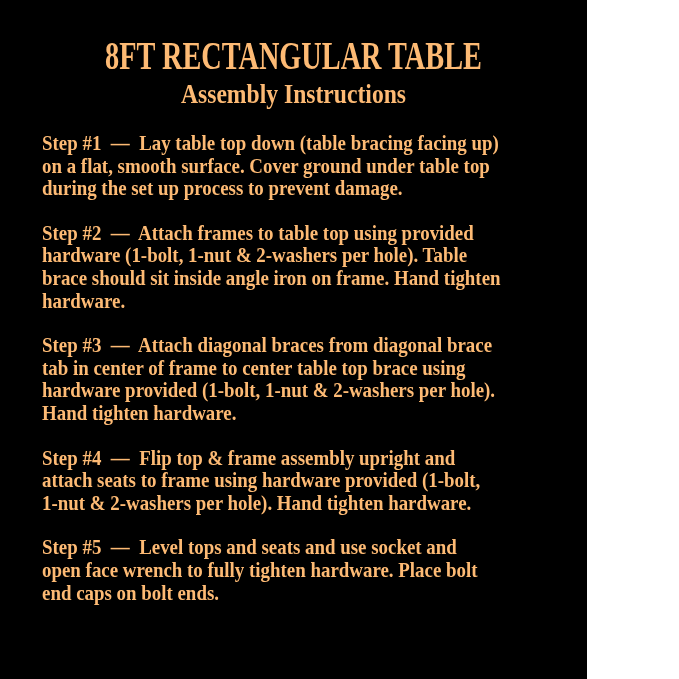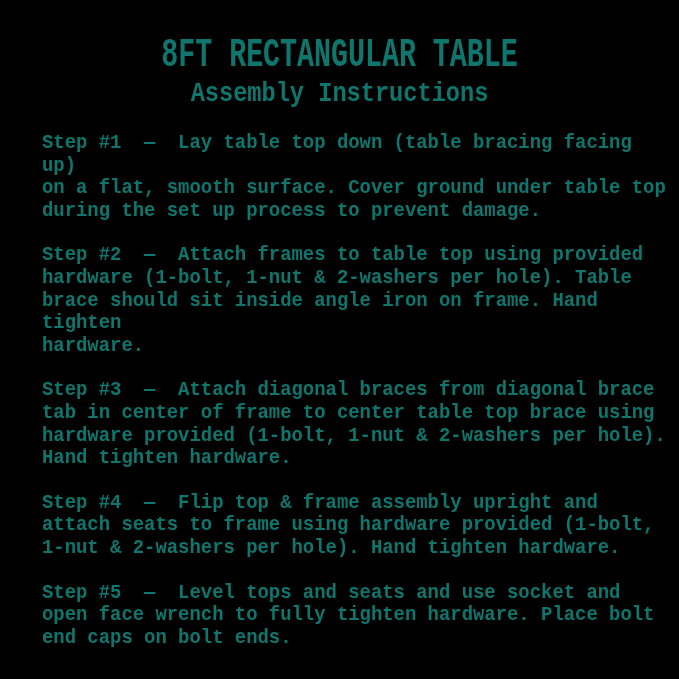--- a/index.html
+++ b/index.html
@@ -6,25 +6,25 @@
     margin: 0;
     padding: 0;
   }
   body {
     width: 679px;
     height: 679px;
     overflow: hidden;
   }
   .page {
     position: relative;
-    width: 679px;
+    width: 587px;
     height: 679px;
     background: #000000;
-    color: #0f766e;
-    font-family: Liberation Mono, monospace;
+    color: #fdba74;
+    font-family: Liberation Serif, serif;
     font-weight: 700;
   }
   .title {
     margin: 0;
     padding-top: 33px;
     text-align: center;
     font-size: 41px;
     line-height: 45px;
     font-weight: 700;
     transform: scaleX(0.69);

